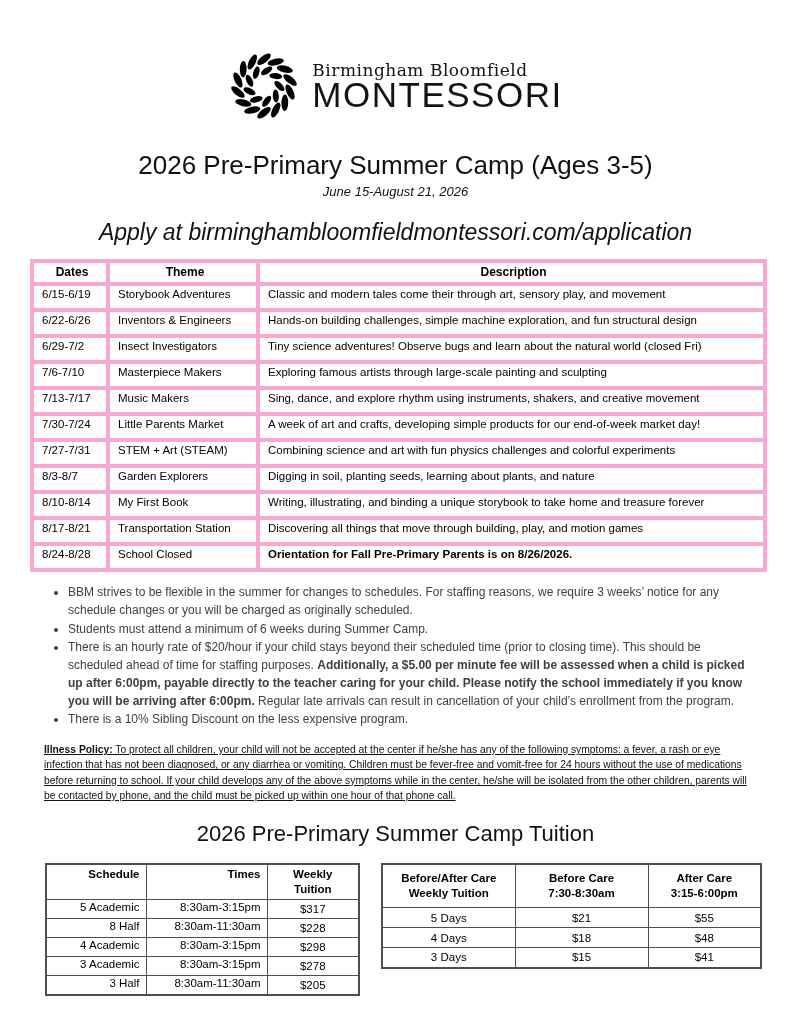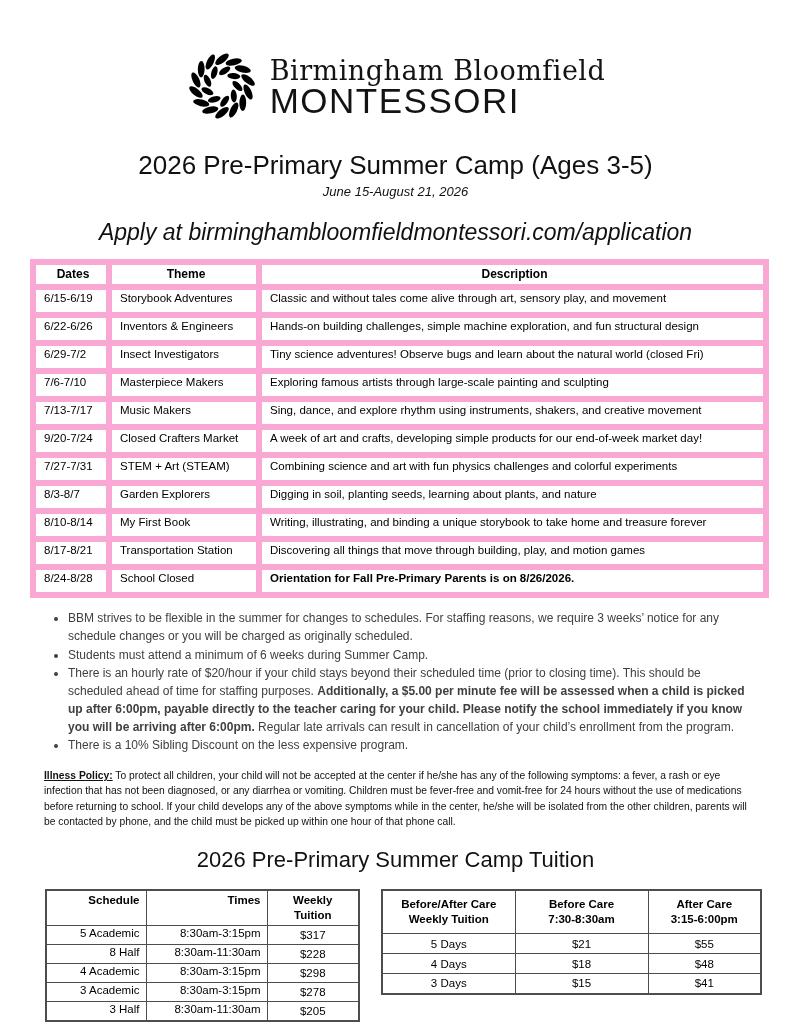--- a/index.html
+++ b/index.html
@@ -8,48 +8,48 @@
     width:791px; height:1024px;
     background:#ffffff; color:#000;
     font-family:"Liberation Sans", sans-serif;
   }
   .page { position:relative; width:791px; height:1024px; overflow:hidden; }
 
   
   .logo-row { display:flex; justify-content:center; align-items:center; gap:12px; padding-top:50px; }
   .logo-mark { width:72px; height:72px; flex:0 0 auto; }
   .logo-text { display:flex; flex-direction:column; }
-  .logo-line1 { font-family:"DejaVu Serif", serif; font-size:27px; color:#131313; letter-spacing:0.5px; }
+  .logo-line1 { font-family:"DejaVu Serif", serif; font-size:17px; color:#131313; letter-spacing:0.5px; }
   .logo-line2 { font-size:35px; font-weight:300; letter-spacing:1.5px; color:#131313; margin-top:-3px; line-height:1; }
 
   
   .camp-title { text-align:center; font-size:26px; margin-top:28px; color:#111; }
   .camp-dates { text-align:center; font-style:italic; font-size:13px; margin-top:3px; color:#111; }
   .apply-line { text-align:center; font-style:italic; font-size:23px; margin-top:20px; color:#111; }
 
   
   table { border-collapse:collapse; }
   .schedule-table { margin:13px 0 0 30px; width:733px; border:2px solid #000; table-layout:fixed; }
   .schedule-table th, .schedule-table td {
-    border:6px solid #f9a8d4; font-size:11.5px; vertical-align:top;
+    border:4px solid #f9a8d4; font-size:11.5px; vertical-align:top;
     padding:2px 6px 8px 8px; white-space:nowrap; overflow:hidden;
   }
   .schedule-table th { font-weight:bold; font-size:12px; padding:2px 4px 3px 8px; }
   .schedule-table th.center { text-align:center; }
   .schedule-table col.c-dates { width:76px; }
   .schedule-table col.c-theme { width:150px; }
   .schedule-table col.c-desc { width:507px; }
   .bold-cell { font-weight:bold;border-radius:10px; }
 
   
   .notes { margin:12px 34px 0 46px; padding-left:22px; font-size:12px; line-height:1.48; color:#404040; }
   .notes li { margin-bottom:1px; }
 
   
-  .illness { margin:13px 34px 0 44px; font-size:10.3px; line-height:1.5; color:#111; }
+  .illness { margin:13px 34px 0 44px; font-size:10.3px; line-height:1.5; color:#111;text-decoration:underline; }
   .illness-label { font-weight:bold; text-decoration:underline; }
 
   
   .tuition-title { text-align:center; font-size:22px; margin-top:17px; color:#111; }
   .tables-row { display:flex; align-items:flex-start; gap:21px; margin:16px 0 0 45px; }
 
   .tuition-table { width:313px; border:2px solid #4d4d4d; table-layout:fixed; }
   .tuition-table th, .tuition-table td { border:1px solid #4d4d4d; font-size:11.5px; padding:1px 6px; }
   .tuition-table th { font-weight:bold; line-height:1.32; padding:2px 6px; }
   .tuition-table col.t-sched { width:100px; }
@@ -166,21 +166,21 @@
       <tr>
         <th>Dates</th>
         <th class="center">Theme</th>
         <th class="center">Description</th>
       </tr>
     </thead>
     <tbody>
       <tr>
           <td>6/15-6/19</td>
           <td>Storybook Adventures</td>
-          <td>Classic and without tales come alive through art, sensory play, and movement</td>
+          <td>Classic and modern tales come their through art, sensory play, and movement</td>
         </tr>
       <tr>
           <td>6/22-6/26</td>
           <td>Inventors &amp; Engineers</td>
           <td>Hands-on building challenges, simple machine exploration, and fun structural design</td>
         </tr>
       <tr>
           <td>6/29-7/2</td>
           <td>Insect Investigators</td>
           <td>Tiny science adventures! Observe bugs and learn about the natural world (closed Fri)</td>
@@ -189,22 +189,22 @@
           <td>7/6-7/10</td>
           <td>Masterpiece Makers</td>
           <td>Exploring famous artists through large-scale painting and sculpting</td>
         </tr>
       <tr>
           <td>7/13-7/17</td>
           <td>Music Makers</td>
           <td>Sing, dance, and explore rhythm using instruments, shakers, and creative movement</td>
         </tr>
       <tr>
-          <td>9/20-7/24</td>
-          <td>Closed Crafters Market</td>
+          <td>7/30-7/24</td>
+          <td>Little Parents Market</td>
           <td>A week of art and crafts, developing simple products for our end-of-week market day!</td>
         </tr>
       <tr>
           <td>7/27-7/31</td>
           <td>STEM + Art (STEAM)</td>
           <td>Combining science and art with fun physics challenges and colorful experiments</td>
         </tr>
       <tr>
           <td>8/3-8/7</td>
           <td>Garden Explorers</td>

